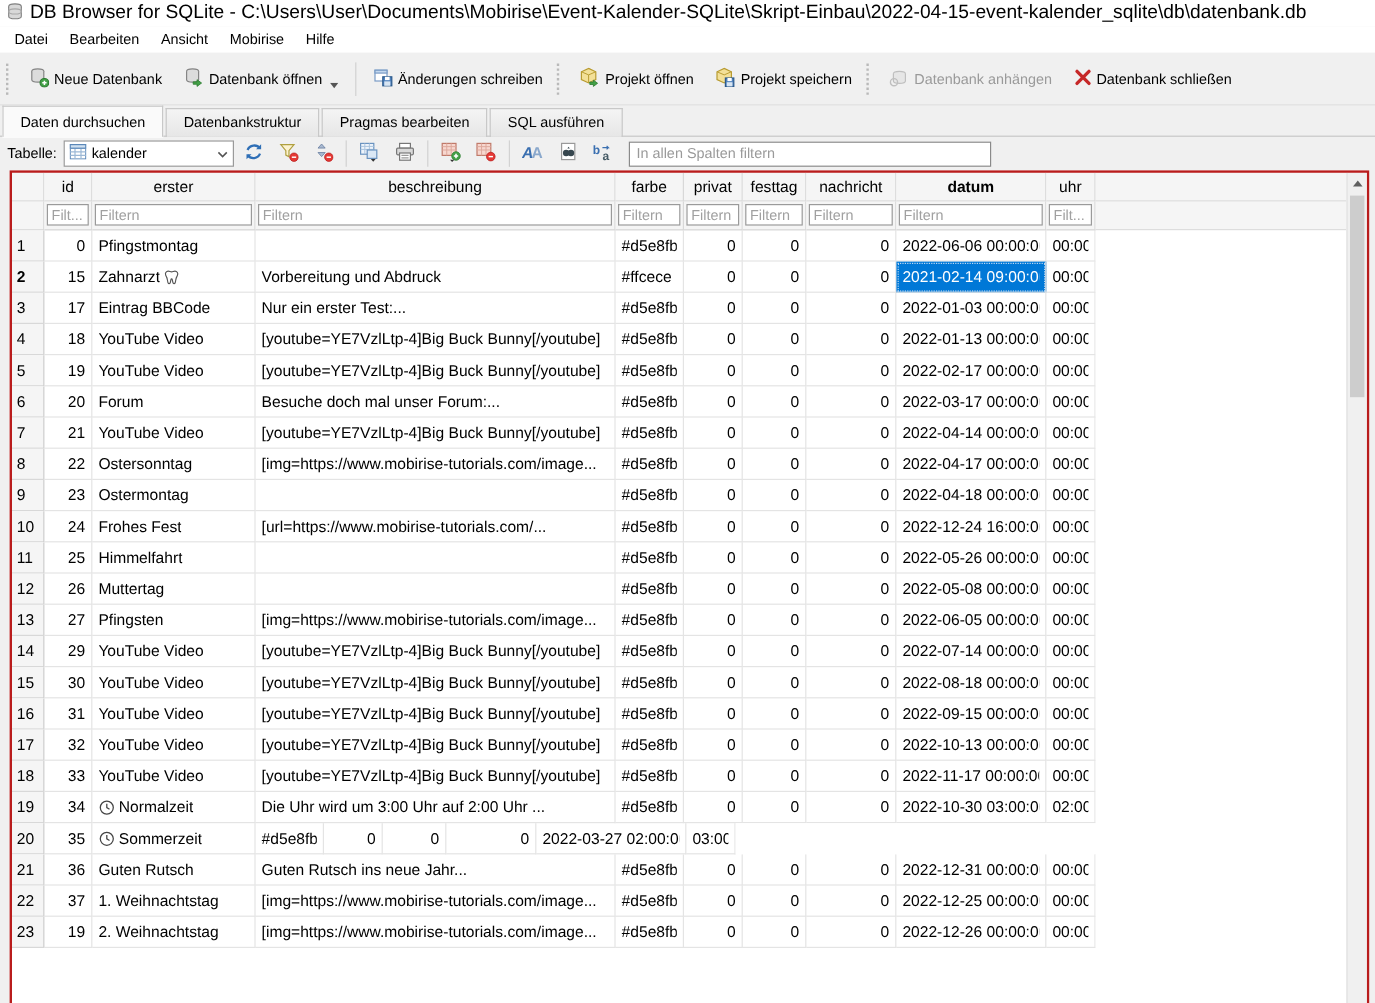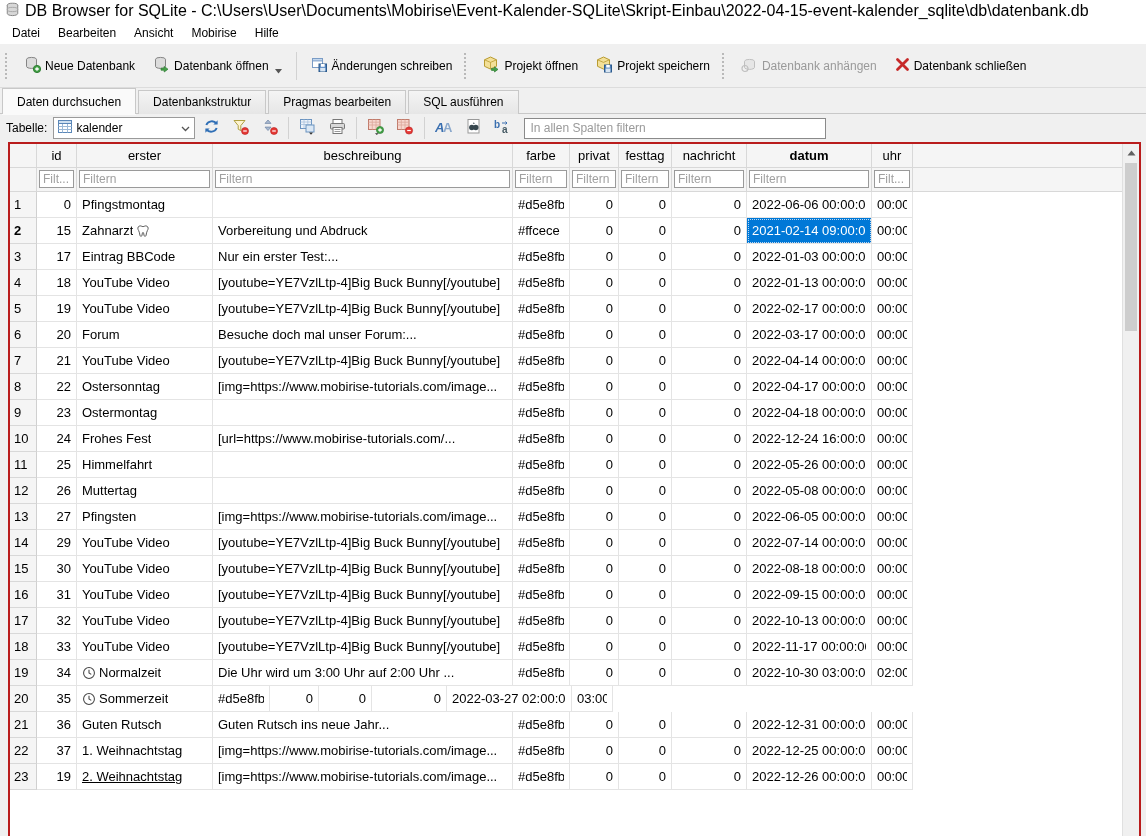--- a/index.html
+++ b/index.html
@@ -1006,21 +1006,21 @@
         <div class="dcell" style="width: 41px;">
           <span>00:00</span>
         </div>
         <div class="dcell filler"></div>
       </div>
       <div class="drow">
         <div class="gcell" style="width: 27px;">23</div>
         <div class="dcell num" style="width: 40px;">
           <span>19</span>
         </div>
-        <div class="dcell" style="width: 136px; text-decoration: underline;">
+        <div class="dcell" style="width: 136px;">
           <span>2. Weihnachtstag</span>
         </div>
         <div class="dcell" style="width: 300px;">
           <span>[img=https://www.mobirise-tutorials.com/image...</span>
         </div>
         <div class="dcell" style="width: 57px;">
           <span>#d5e8fb</span>
         </div>
         <div class="dcell num" style="width: 49px;">
           <span>0</span>

